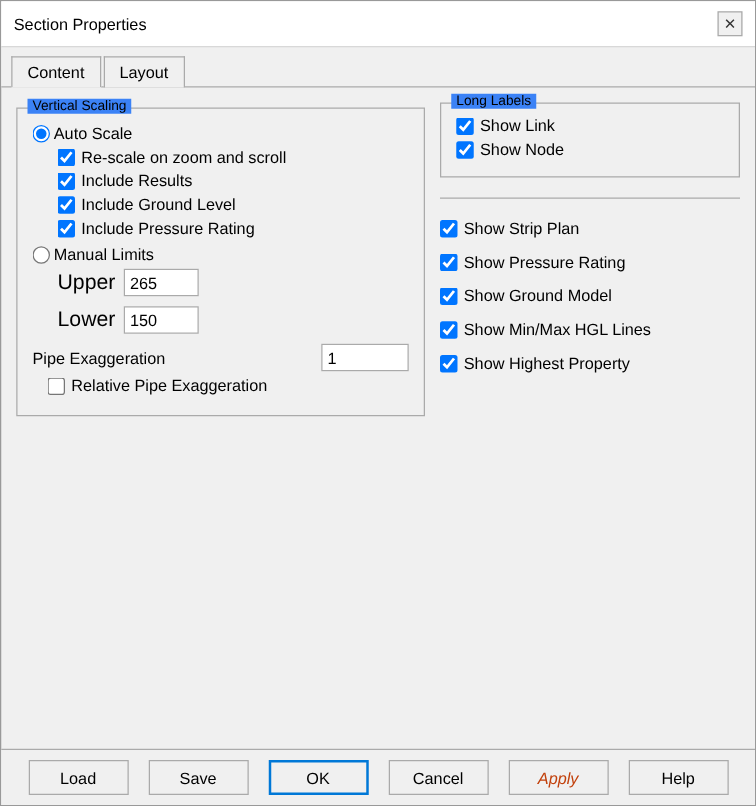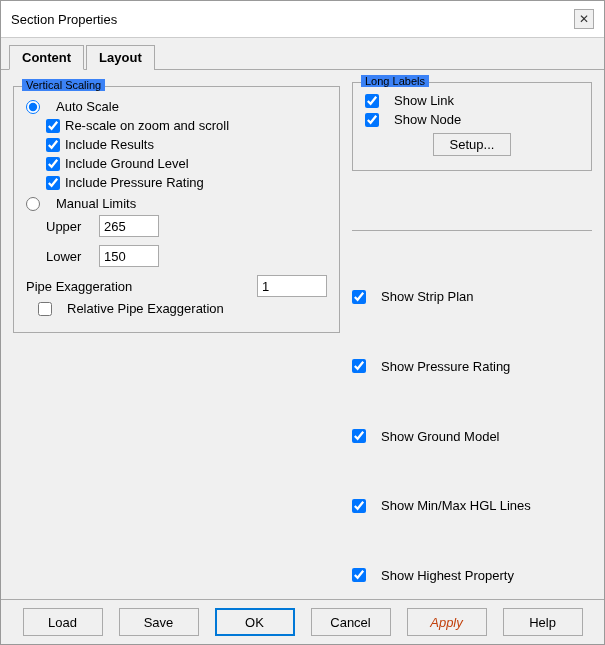--- a/index.html
+++ b/index.html
@@ -59,21 +59,20 @@
     .tab {
       padding: 4px 12px;
       background: #f0f0f0;
       border: 1px solid #aaa;
       cursor: pointer;
       font-size: 13px;
       margin-right: 2px;
       border-bottom: none;
       position: relative;
       top: 1px;
-      font-weight: bold;
     }
     .tab.active {
       background: #f0f0f0;
       border-bottom: 1px solid #f0f0f0;
       z-index: 1;
     }
     .content {
       flex: 1;
       padding: 12px;
       display: flex;
@@ -81,68 +80,67 @@
       overflow: hidden;
     }
     .left-panel {
       flex: 1;
     }
     .right-panel {
       width: 240px;
       display: flex;
       flex-direction: column;
       gap: 8px;
-      justify-content: space-between;
     }
     .group-box-title {
       position: absolute;
       top: -8px;
       left: 8px;
       background: #3b82f6;
       padding: 0 4px;
       font-size: 11px;
     }
     .radio-item {
       display: flex;
       align-items: center;
-      gap: 16px;
+      gap: 3px;
       margin-bottom: 4px;
     }
     .checkbox-item {
       display: flex;
       align-items: center;
       gap: 5px;
       margin-bottom: 4px;
       margin-left: 20px;
     }
     .checkbox-item-sm {
       display: flex;
       align-items: center;
-      gap: 15px;
+      gap: 5px;
       margin-bottom: 4px;
     }
     input[type="radio"], input[type="checkbox"] {
       width: 14px;
       height: 14px;
       cursor: pointer;
     }
     .manual-limits {
       margin-left: 20px;
       margin-top: 4px;
     }
     .field-row {
       display: flex;
       align-items: center;
       gap: 8px;
       margin-bottom: 8px;
     }
     .field-label {
       width: 45px;
       text-align: left;
-      font-size: 13px;
+      font-size: 17px;
     }
     .field-input {
       width: 60px;
       height: 22px;
       border: 1px solid #aaa;
       padding: 2px 4px;
       font-size: 13px;
       background: #fff;
     }
     .pipe-exag-row {
@@ -290,21 +288,20 @@
       <div class="long-labels-group">
         <span class="group-box-title">Long Labels</span>
         <div class="checkbox-item-sm">
           <input type="checkbox" checked="" style="">
           <span>Show Link</span>
         </div>
         <div class="checkbox-item-sm">
           <input type="checkbox" checked="" style="">
           <span>Show Node</span>
         </div>
-        <button class="setup-btn">Setup...</button>
       </div>
 
       <hr class="separator-line">
 
       <div class="checkbox-item-sm">
         <input type="checkbox" checked="" style="">
         <span>Show Strip Plan</span>
       </div>
       <div class="checkbox-item-sm">
         <input type="checkbox" checked="" style="">

